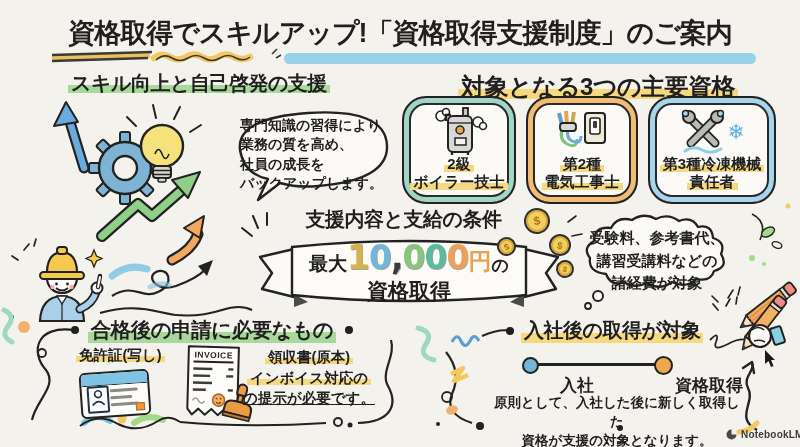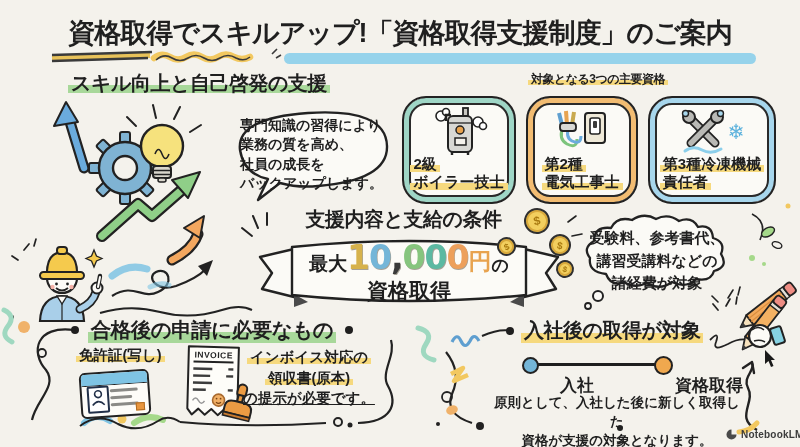--- a/index.html
+++ b/index.html
@@ -11,28 +11,28 @@
   .hl{background:linear-gradient(to bottom,transparent 58%,var(--accent,#f6d97e) 58%,var(--accent,#f6d97e) 96%,transparent 96%);padding:0 3px;}
   .h{font-weight:900;white-space:nowrap;letter-spacing:-0.5px;}
   .ml{white-space:pre-line;}
 
   .title{left:0;right:0;top:15px;text-align:center;font-size:27px;font-weight:900;letter-spacing:-1px;}
 
   .skills-heading{left:68px;top:70px;font-size:20px;}
   .bubble{left:224px;top:104px;width:176px;height:104px;font-family:Liberation Mono, monospace;}
   .bubble-text{left:16px;top:13px;width:150px;font-size:14px;font-weight:700;line-height:1.38;}
 
-  .quals-heading{left:448px;top:71px;width:300px;text-align:center;font-size:12px;}
+  .quals-heading{left:448px;top:71px;width:300px;text-align:center;font-size:24px;}
   .cards{left:402px;top:96px;display:flex;gap:10px;}
   .card{height:108px;border:2.5px solid #222;border-radius:24px;background:#fbfaf6;
     box-shadow:inset 0 0 0 5px var(--accent,#ccc),inset 0 0 0 7px #2a2a2a;
     display:flex;flex-direction:column;align-items:center;justify-content:flex-start;padding-top:9px;box-sizing:border-box;}
   .card-1{width:114px;}.card-2{width:112px;}.card-3{width:128px;}
   .card-icon{height:48px;display:flex;align-items:center;justify-content:center;gap:2px;}
-  .card-label{font-size:15px;font-weight:800;line-height:1.2;text-align:left;}
+  .card-label{font-size:15px;font-weight:800;line-height:1.2;text-align:center;}
   .card-label span{display:inline-block;}
   .snow{font-size:21px;color:#5fb3dd;font-weight:700;line-height:1;}
 
   .support-heading{left:296px;top:206px;width:215px;text-align:center;font-size:20px;}
   .ribbon{left:254px;top:233px;width:310px;height:80px;}
   .ribbon-text{position:absolute;left:38px;top:5px;width:234px;text-align:center;}
   .rb-line1{display:flex;justify-content:center;align-items:flex-end;font-weight:900;}
   .rb-prefix{font-size:19px;}
   .rb-digit{font-size:33px;font-family:"DejaVu Sans","Liberation Sans",sans-serif;letter-spacing:-1px;text-shadow:0.6px 0.6px 0 rgba(60,50,30,.45);}
   .rb-unit{font-size:23px;}
@@ -434,22 +434,22 @@
   </svg>
 
   <svg class="abs stamp" width="36" height="40" viewBox="0 0 36 40">
     <rect x="14" y="2" width="9" height="13" rx="4.5" fill="#eb9b43" stroke="#222" stroke-width="2"></rect>
     <rect x="16" y="13" width="5" height="7" fill="#eb9b43" stroke="#222" stroke-width="2"></rect>
     <path d="M5,27 Q5,20 14,20 L23,20 Q32,20 32,27 L32,33 L5,33 Z" fill="#eb9b43" stroke="#222" stroke-width="2"></path>
     <rect x="5" y="33" width="27" height="3.5" fill="#c97a2e" stroke="#222" stroke-width="1.5"></rect>
   </svg>
 
   <div class="abs app-note">
+    <div><span class="hl" style="--accent: #f6d97e;">領収書(原本)</span></div>
     <div><span class="hl" style="--accent: #f6d97e;">インボイス対応の</span></div>
-    <div><span class="hl" style="--accent: #f6d97e;">領収書(原本)</span></div>
     <div class="plain">の提示が必要です。</div>
   </div>
 
   <div class="abs join-heading h">
     <span class="dot"></span>
     <span class="hl" style="--accent: #f6d97e;">入社後の取得が対象</span>
   </div>
 
   <div class="abs timeline">
     <div class="tl-line"></div>

